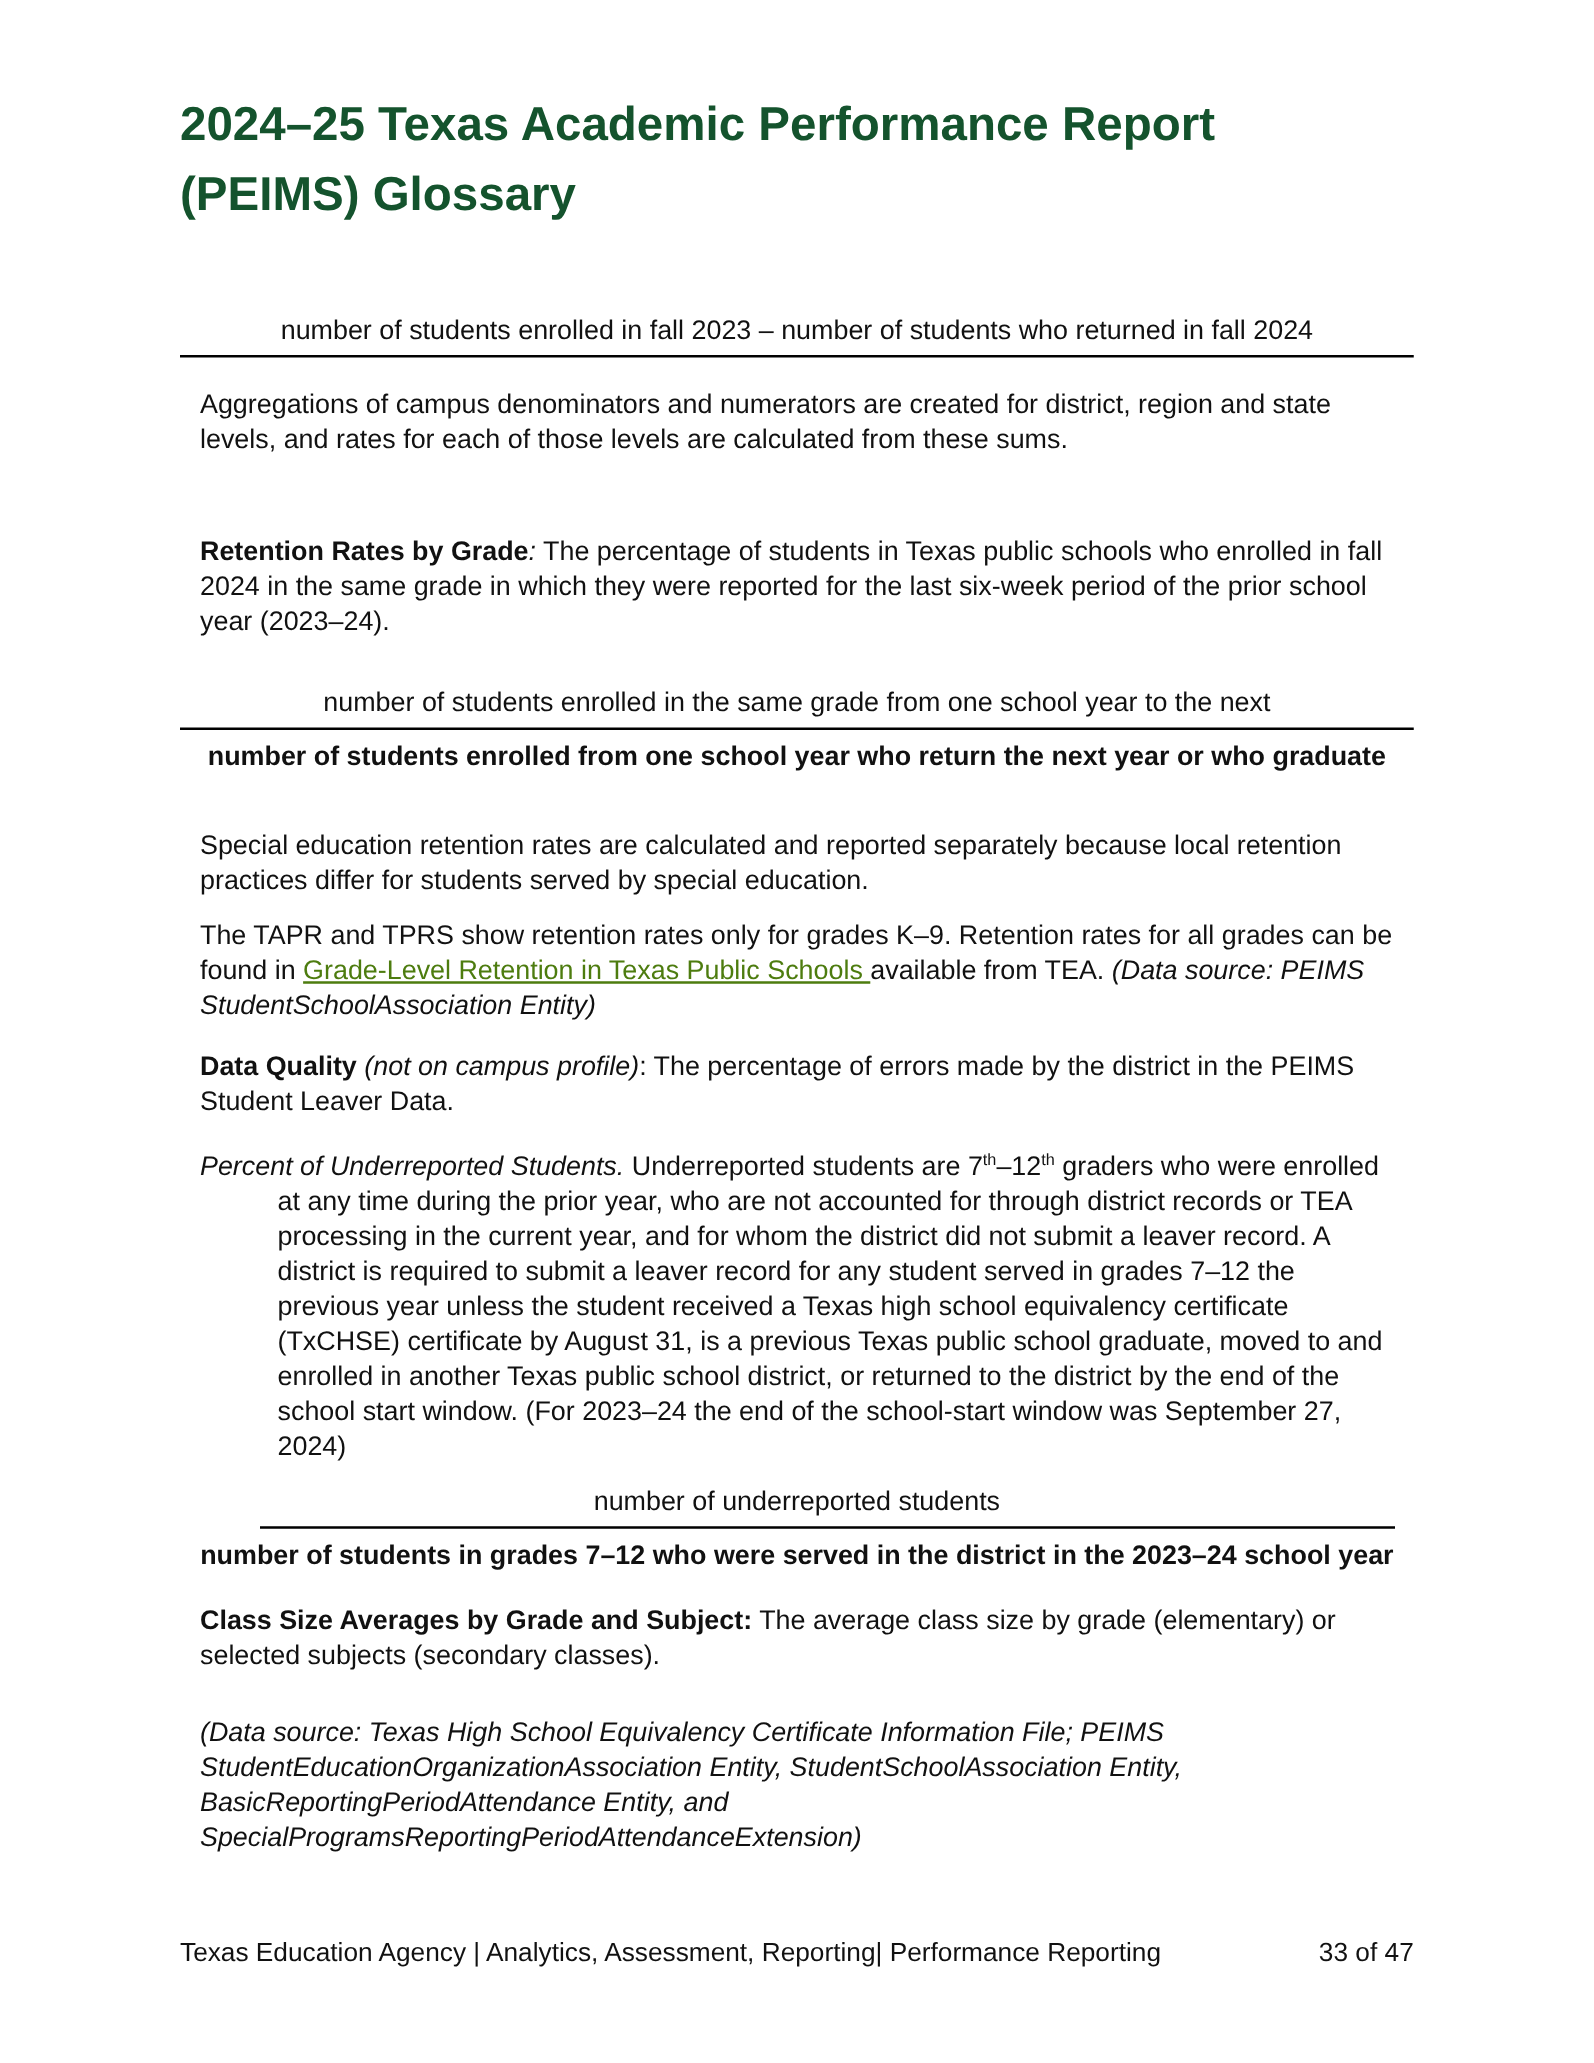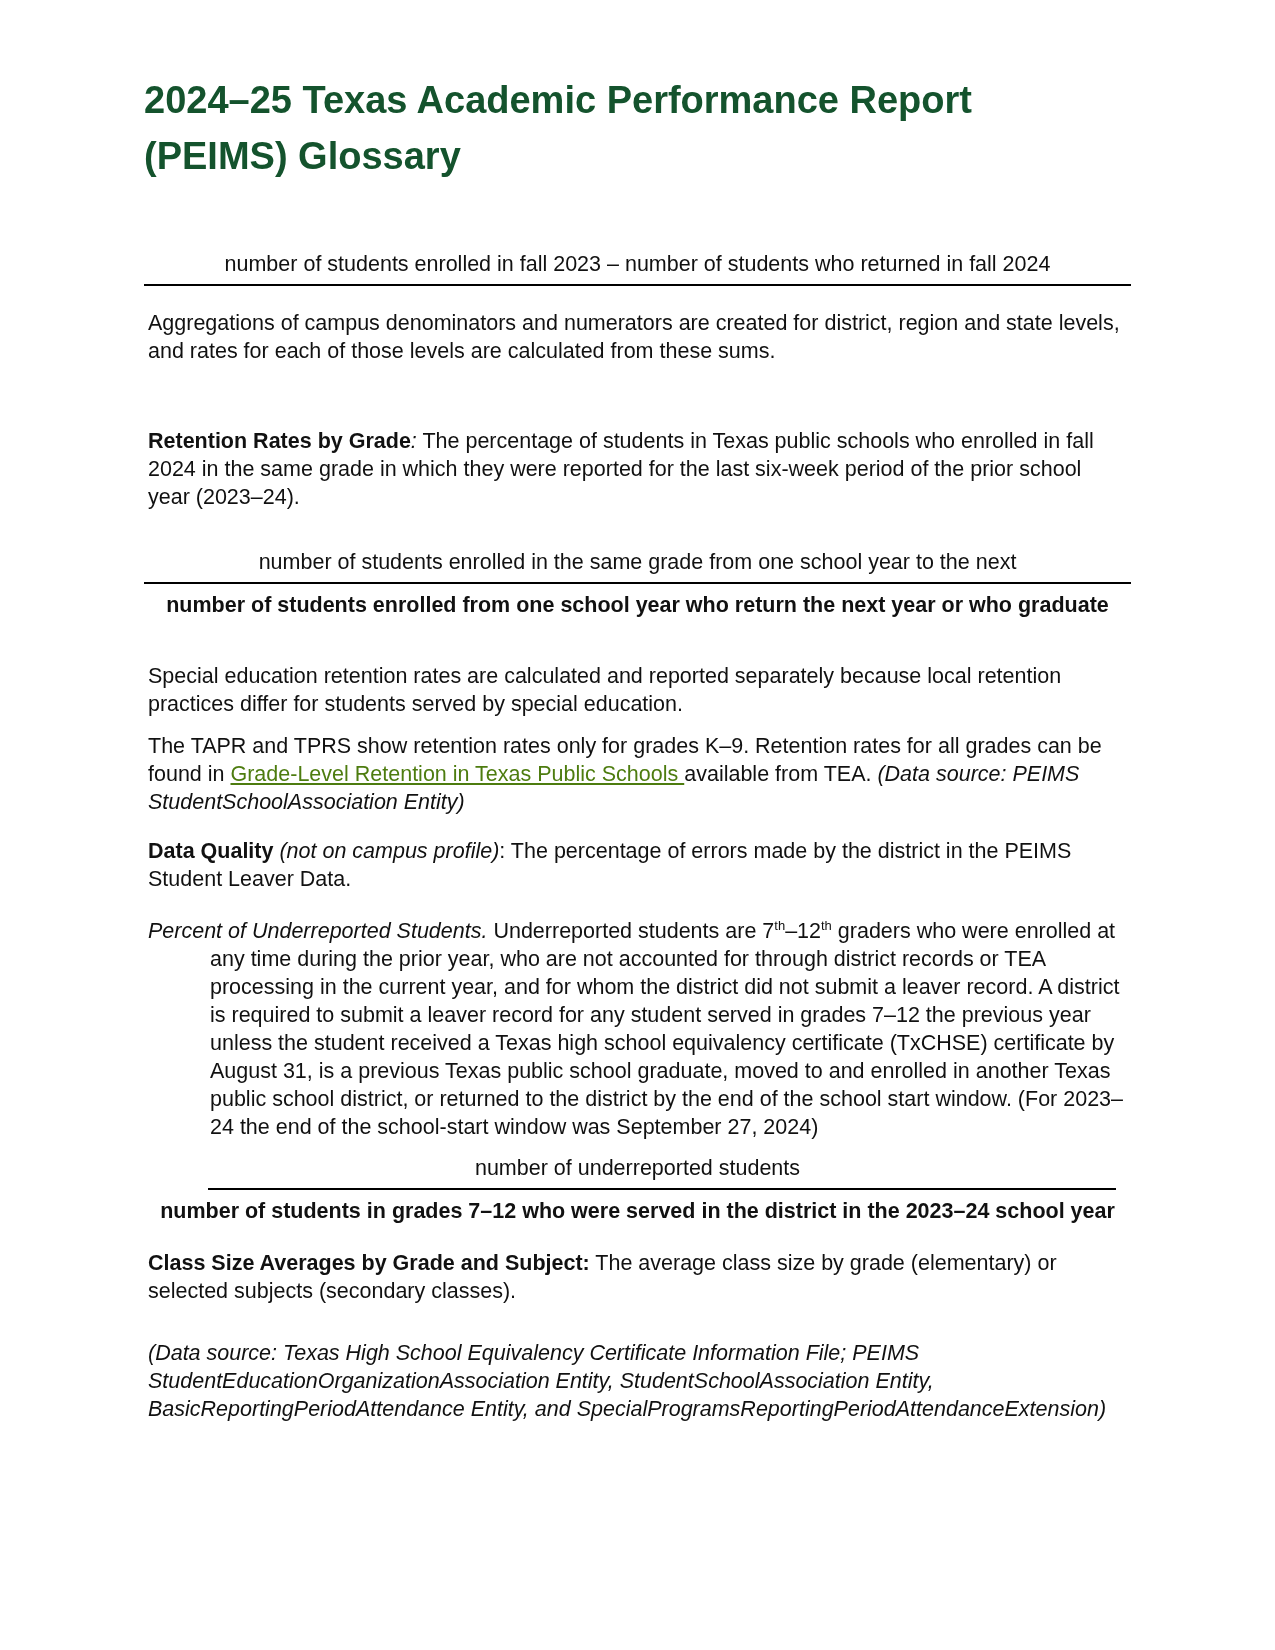--- a/index.html
+++ b/index.html
@@ -14,21 +14,21 @@
   }
   .content {padding:72px 144px 0 144px;}
   h1.doc-title {
     color:#14532d;
     font-size:38px;
     line-height:56px;
     font-weight:bold;
     margin:0;
   }
   h1.doc-title span {display:block;}
-  .para {font-size:21.5px; line-height:28px; margin:4px;}
+  .para {font-size:21.5px; line-height:28px; margin:16px;}
   .b {font-weight:700;}
   .i {font-style:italic;}
   sup.sp {font-size:13px; line-height:0; vertical-align:super;text-align:right;}
   .link {color:#4d7c0f; text-decoration:underline; cursor:pointer;}
   .frac {margin:0;}
   .frac-num {font-size:21.5px; line-height:28px; font-weight:400; text-align:center; padding-bottom:6px;}
   .frac-rule {border-top:2px solid #000; height:0;}
   .frac-den {font-size:21.5px; line-height:28px; font-weight:700; text-align:center; margin-top:7px;}
   .f1 {margin-top:66px;}
   .p-agg {margin-top:23px;}
@@ -87,13 +87,17 @@
       <div class="frac-rule"></div>
       <div class="frac-den">number of students in grades 7–12 who were served in the district in the 2023–24 school year</div>
     </div>
 
     <p class="para p-cls"><span class="b">Class Size Averages by Grade and Subject:</span><span> The average class size by grade (elementary) or selected subjects (secondary classes).</span></p>
 
     <p class="para p-ds2 i">(Data source: Texas High School Equivalency Certificate Information File; PEIMS StudentEducationOrganizationAssociation Entity, StudentSchoolAssociation Entity, BasicReportingPeriodAttendance Entity, and SpecialProgramsReportingPeriodAttendanceExtension)</p>
 
   </div>
 
+  <div class="doc-footer">
+    <span>Texas Education Agency | Analytics, Assessment, Reporting| Performance Reporting</span>
+    <span>33 of 47</span>
+  </div>
 </div>
 
 </body></html>

